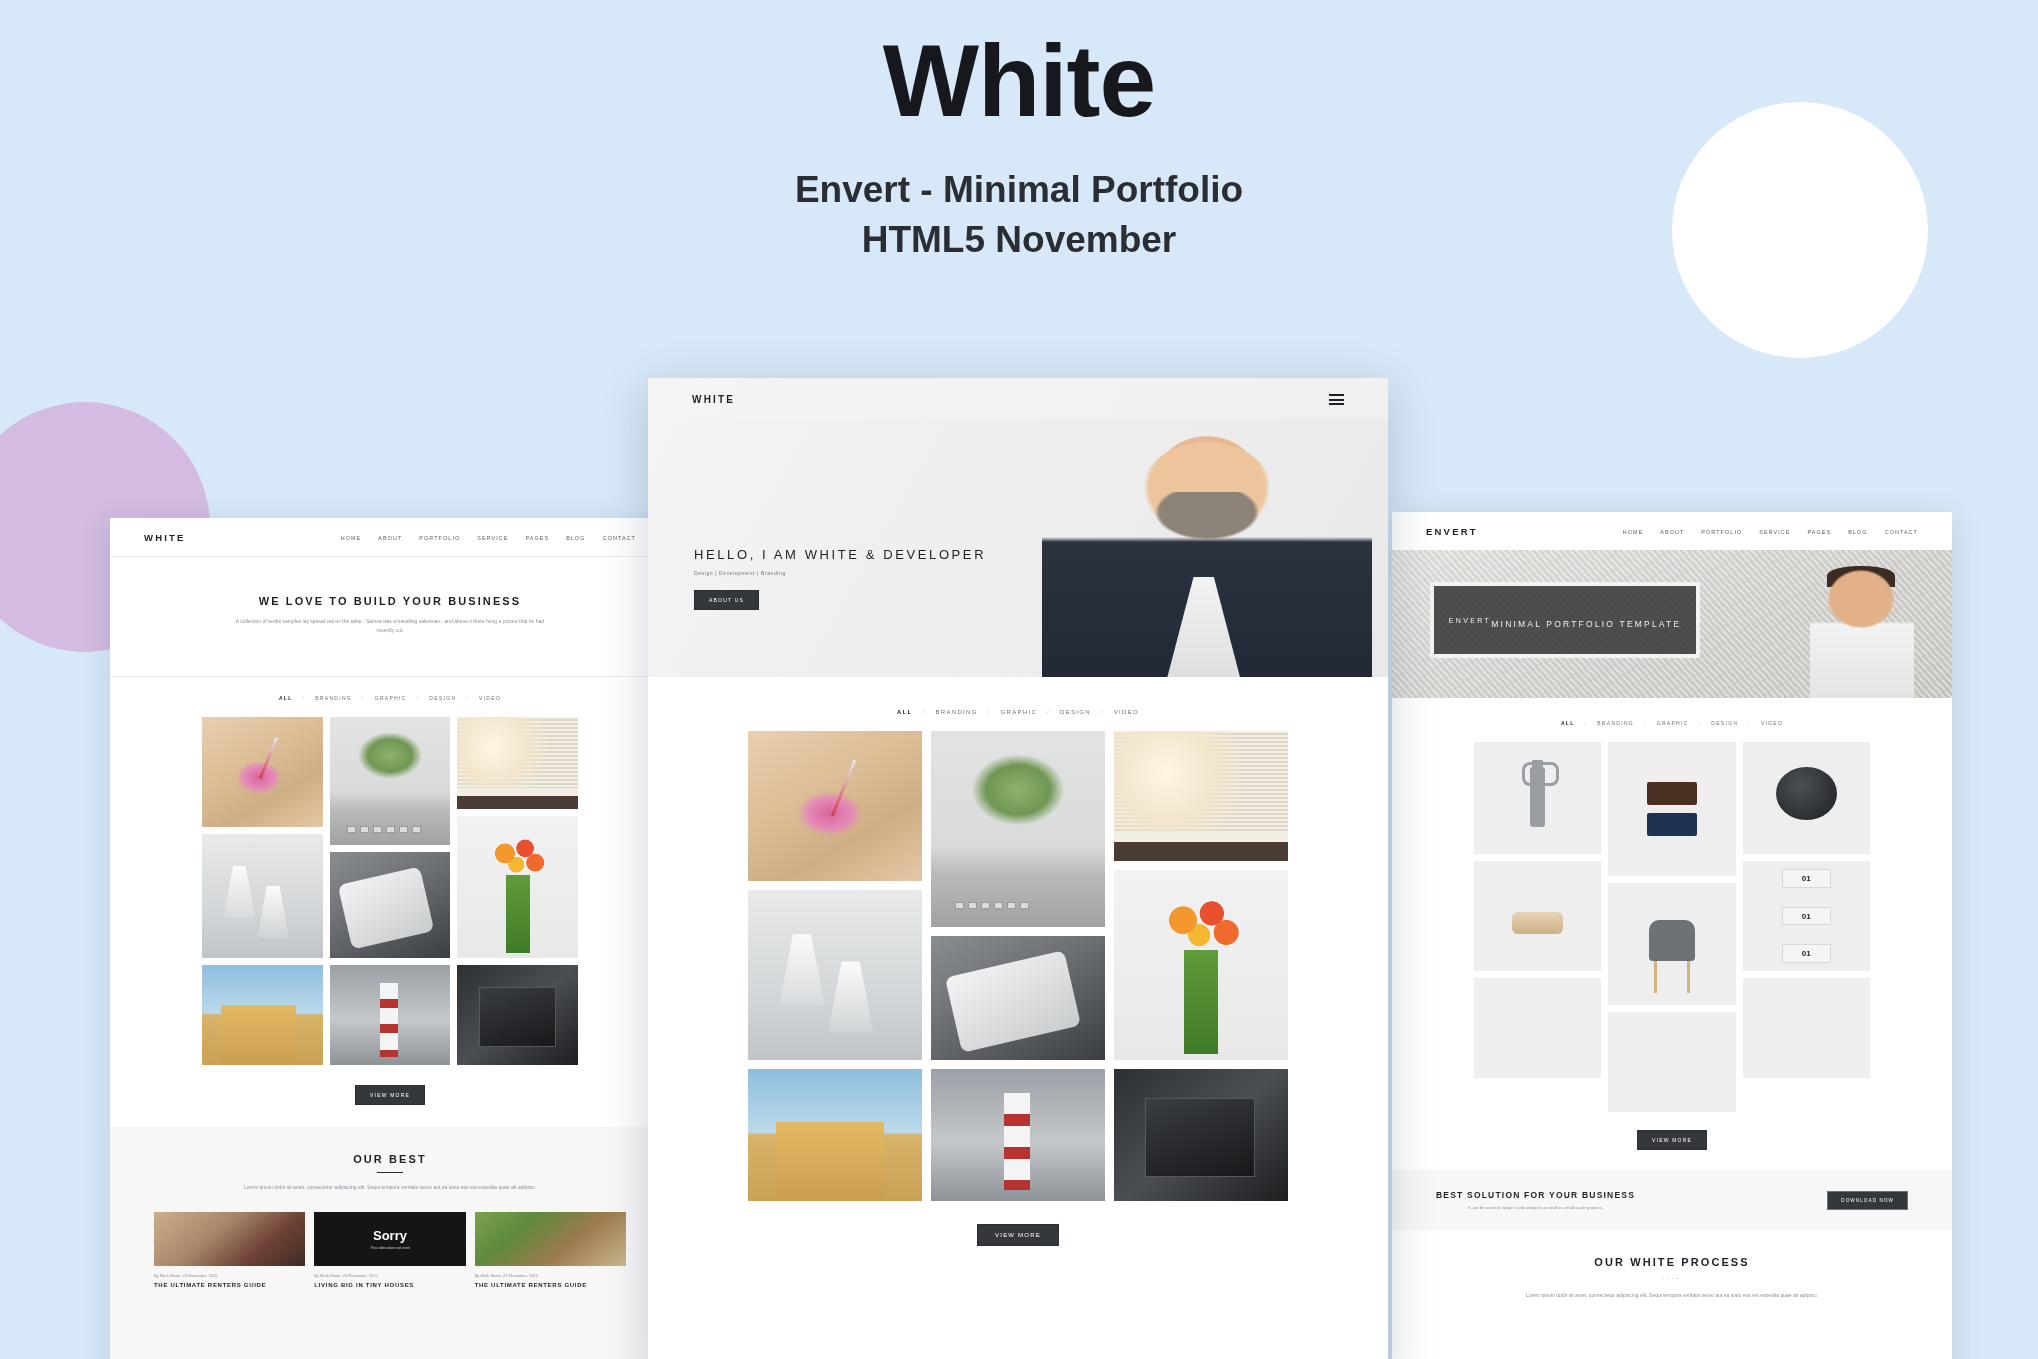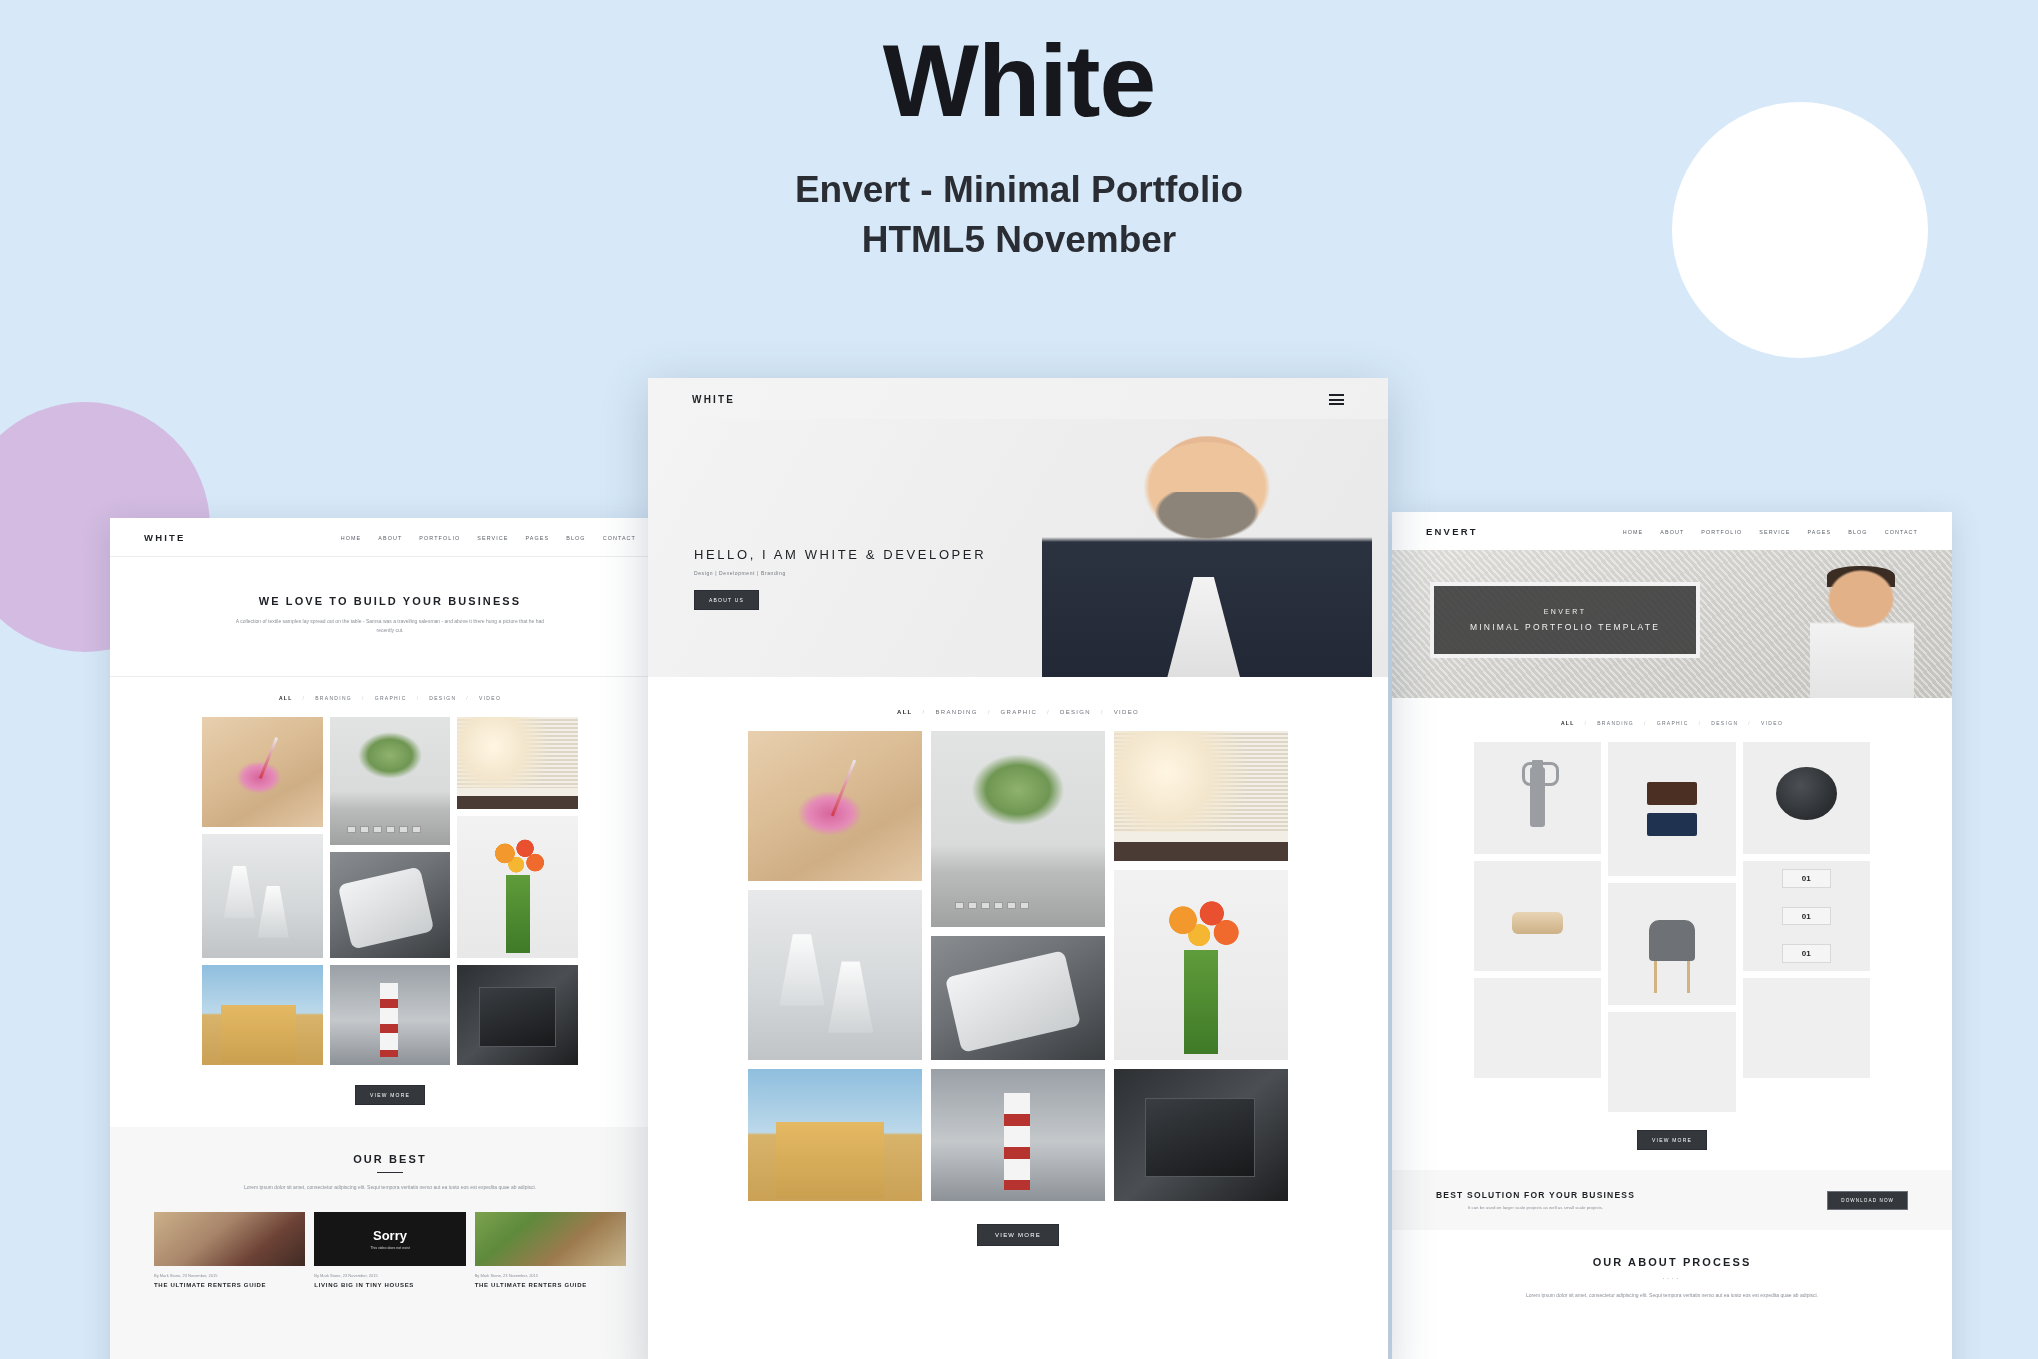--- a/index.html
+++ b/index.html
@@ -211,21 +211,21 @@
     background:radial-gradient(ellipse at 50% 50%, #e3b188 0 64%, rgba(227,177,136,0) 70%);
     border-radius:46%;
   }
   .rbanner .guy .hair{
     position:absolute; left:16%; top:0; width:66%; height:16%;
     background:#3b2d24; border-radius:46% 46% 0 0;
   }
   .rbanner-box{
     position:absolute; left:38px; top:32px; width:270px; height:76px;
     background:rgba(57,57,57,.88); border:4px solid #f2f2f2;
-    display:flex; flex-direction:column; align-items:center; justify-content:center;
+    display:flex; flex-direction:row; align-items:center; justify-content:center;
     z-index:3;
   }
   .rb-t1{ color:#f2f2f2; font-size:7px; letter-spacing:2.4px; }
   .rb-t2{ color:#f2f2f2; font-size:8.5px; letter-spacing:2.2px; margin-top:7px; }
 
   
   .pt{ background:#eeeeee; position:relative; overflow:hidden; }
   .pt-opener:after{ content:""; position:absolute; left:44%; top:22%; width:12%; height:54%;
     background:#9a9ea2; border-radius:3px; box-shadow:0 -9px 0 -2px #9a9ea2; }
   .pt-opener:before{ content:""; position:absolute; left:38%; top:18%; width:24%; height:16%;
@@ -424,21 +424,21 @@
 
   <div class="cta-row" style="margin-top:20px; background:#f7f7f7; padding:20px 44px;text-align:center;">
     <div>
       <div class="cta-h">BEST SOLUTION FOR YOUR BUSINESS</div>
       <div class="cta-p">It can be used on larger scale projects as well as small scale projects.</div>
     </div>
     <span class="btn-outline">DOWNLOAD NOW</span>
   </div>
 
   <div style="padding:26px 44px 0 44px;">
-    <div class="sec-title">OUR ABOUT PROCESS</div>
+    <div class="sec-title">OUR WHITE PROCESS</div>
     <div class="sec-rule" style="width:30px; background:none; height:auto; letter-spacing:3px; text-align:center; color:#1d2024; font-size:5px;">····</div>
     <div class="sec-desc" style="width:74%;">Lorem ipsum dolor sit amet, consectetur adipiscing elit. Sequi tempora veritatis nemo aut ea iusto eos est expedita quae ab adipisci.</div>
   </div>
 </div>
 
 <div class="mock mock-center">
   <div class="navbar" style="padding:16px 44px 14px 44px; background:linear-gradient(120deg,#f4f4f4,#f0f0f0);">
     <div class="brand" style="font-size:10px;">WHITE</div>
     <div class="hamburger">
         <i></i>

